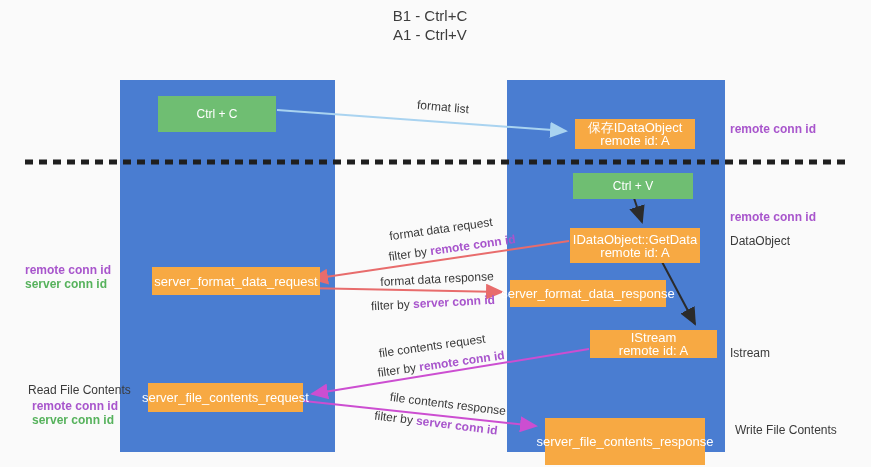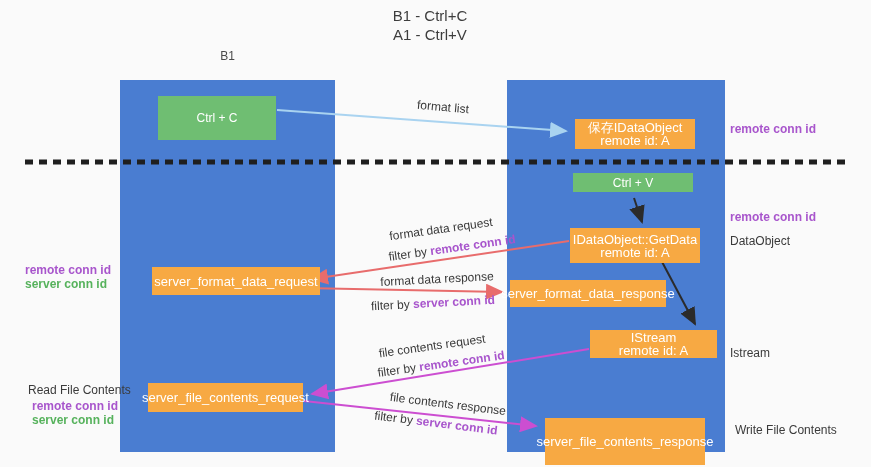--- a/index.html
+++ b/index.html
@@ -66,27 +66,26 @@
 
     <line x1="304" y1="401" x2="536" y2="426" stroke="#cc4ed1" stroke-width="2" marker-end="url(#ah-magenta)"></line>
   </svg>
 
   <div class="title">
     <div>B1 - Ctrl+C</div>
     <div>A1 - Ctrl+V</div>
   </div>
 
   <div class="colhead" style="left:120px; top:49px; width:215px;">
-    <div>B1</div>
   </div>
 
-  <div class="node green" style="left:158px; top:96px; width:118px; height:44px;">
+  <div class="node green" style="left:158px; top:96px; width:118px; height:36px;">
     <span>Ctrl + C</span>
   </div>
-  <div class="node green" style="left:573px; top:173px; width:120px; height:19px;">
+  <div class="node green" style="left:573px; top:173px; width:120px; height:26px;">
     <span>Ctrl + V</span>
   </div>
 
   <div class="node orange" style="left:575px; top:119px; width:120px; height:30px;">
     <span>保存IDataObject</span>
     <span>remote id: A</span>
   </div>
 
   <div class="node orange" style="left:570px; top:228px; width:130px; height:35px;">
     <span>IDataObject::GetData</span>

